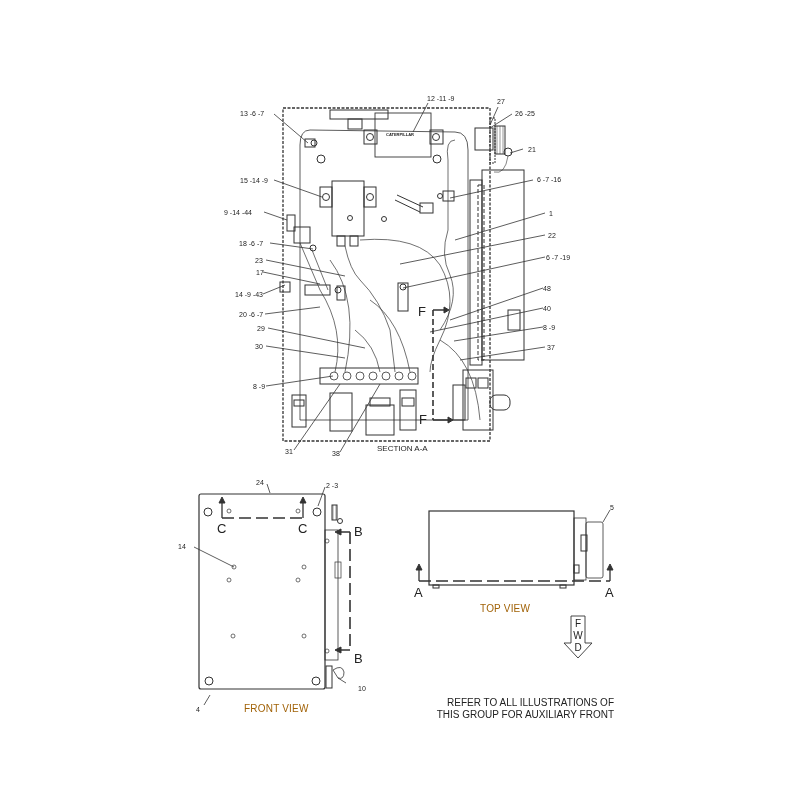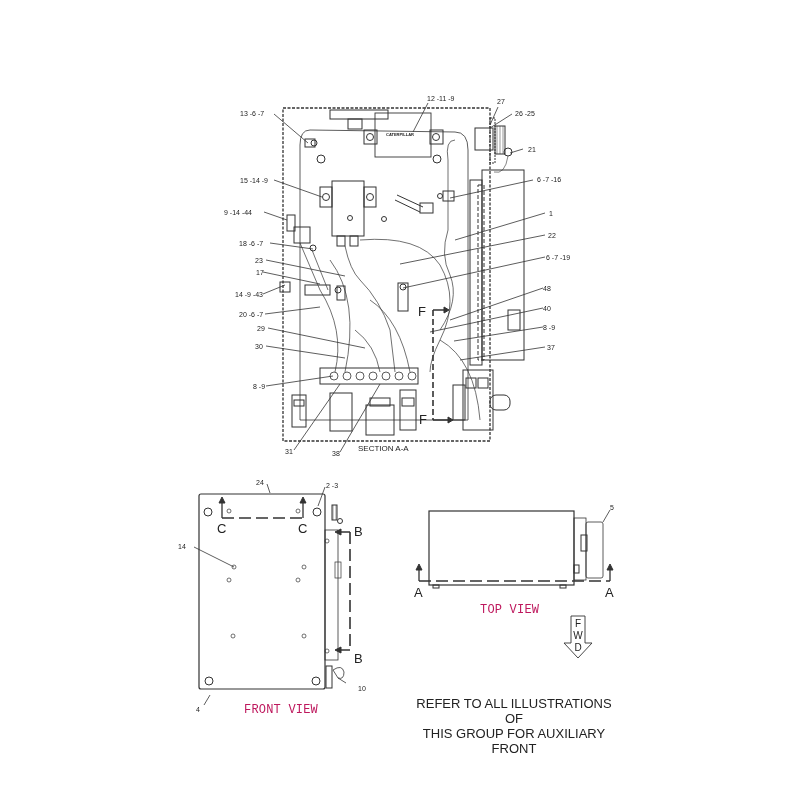--- a/index.html
+++ b/index.html
@@ -1,23 +1,23 @@
 <!DOCTYPE html>
 <html><head>
 <meta charset="utf-8">
 <style>
   html, body { margin:0; padding:0; background:#ffffff; }
   body { width:800px; height:800px; position:relative; overflow:hidden;
          font-family:"Liberation Sans", sans-serif; color:#222; }
   svg.drawing { position:absolute; left:0; top:0; }
   .lbl { position:absolute; font-size:7px; color:#222; white-space:nowrap; line-height:1; }
   .big { position:absolute; font-size:13px; color:#222; white-space:nowrap; line-height:1; }
-  .title { position:absolute; font-size:12px; color:#be185d; white-space:nowrap; letter-spacing:0.2px;font-family:Liberation Mono, monospace; }
+  .title { position:absolute; font-size:10px; color:#a16207; white-space:nowrap; letter-spacing:0.2px; }
   .sec { position:absolute; font-size:8px; color:#222; white-space:nowrap; }
-  .note { position:absolute; font-size:13px; color:#222; text-align:center; line-height:1.15; width:200px; }
+  .note { position:absolute; font-size:10px; color:#222; text-align:right; line-height:1.15; width:200px; }
   .fwd { position:absolute; font-size:10px; color:#222; text-align:center; width:14px; line-height:1.05; }
 </style>
 </head>
 <body>
 
 <svg class="drawing" width="800" height="800" viewBox="0 0 800 800" fill="none" stroke="#333" stroke-width="1">
 
   <g>
 
     <rect x="283" y="108" width="207" height="333" stroke-dasharray="3 1.5" stroke-width="1.3"></rect>
@@ -228,21 +228,21 @@
   <span class="lbl" style="left:257px;top:325px">29</span>
   <span class="lbl" style="left:543px;top:324px">8 -9</span>
   <span class="lbl" style="left:255px;top:343px">30</span>
   <span class="lbl" style="left:547px;top:344px">37</span>
   <span class="lbl" style="left:253px;top:383px">8 -9</span>
   <span class="lbl" style="left:285px;top:448px">31</span>
   <span class="lbl" style="left:332px;top:450px">38</span>
   <span class="big" style="left:418px;top:305px">F</span>
   <span class="big" style="left:419px;top:413px">F</span>
   <span class="lbl" style="left:386px;top:133px;font-size:4px;font-weight:bold">CATERPILLAR</span>
-  <span class="sec" style="left:358px;top:444px">SECTION A-A</span>
+  <span class="sec" style="left:377px;top:444px">SECTION A-A</span>
 </div>
 
 <div>
   <span class="lbl" style="left:256px;top:479px">24</span>
   <span class="lbl" style="left:326px;top:482px">2 -3</span>
   <span class="lbl" style="left:178px;top:543px">14</span>
   <span class="lbl" style="left:358px;top:685px">10</span>
   <span class="lbl" style="left:196px;top:706px">4</span>
   <span class="big" style="left:217px;top:522px">C</span>
   <span class="big" style="left:298px;top:522px">C</span>

